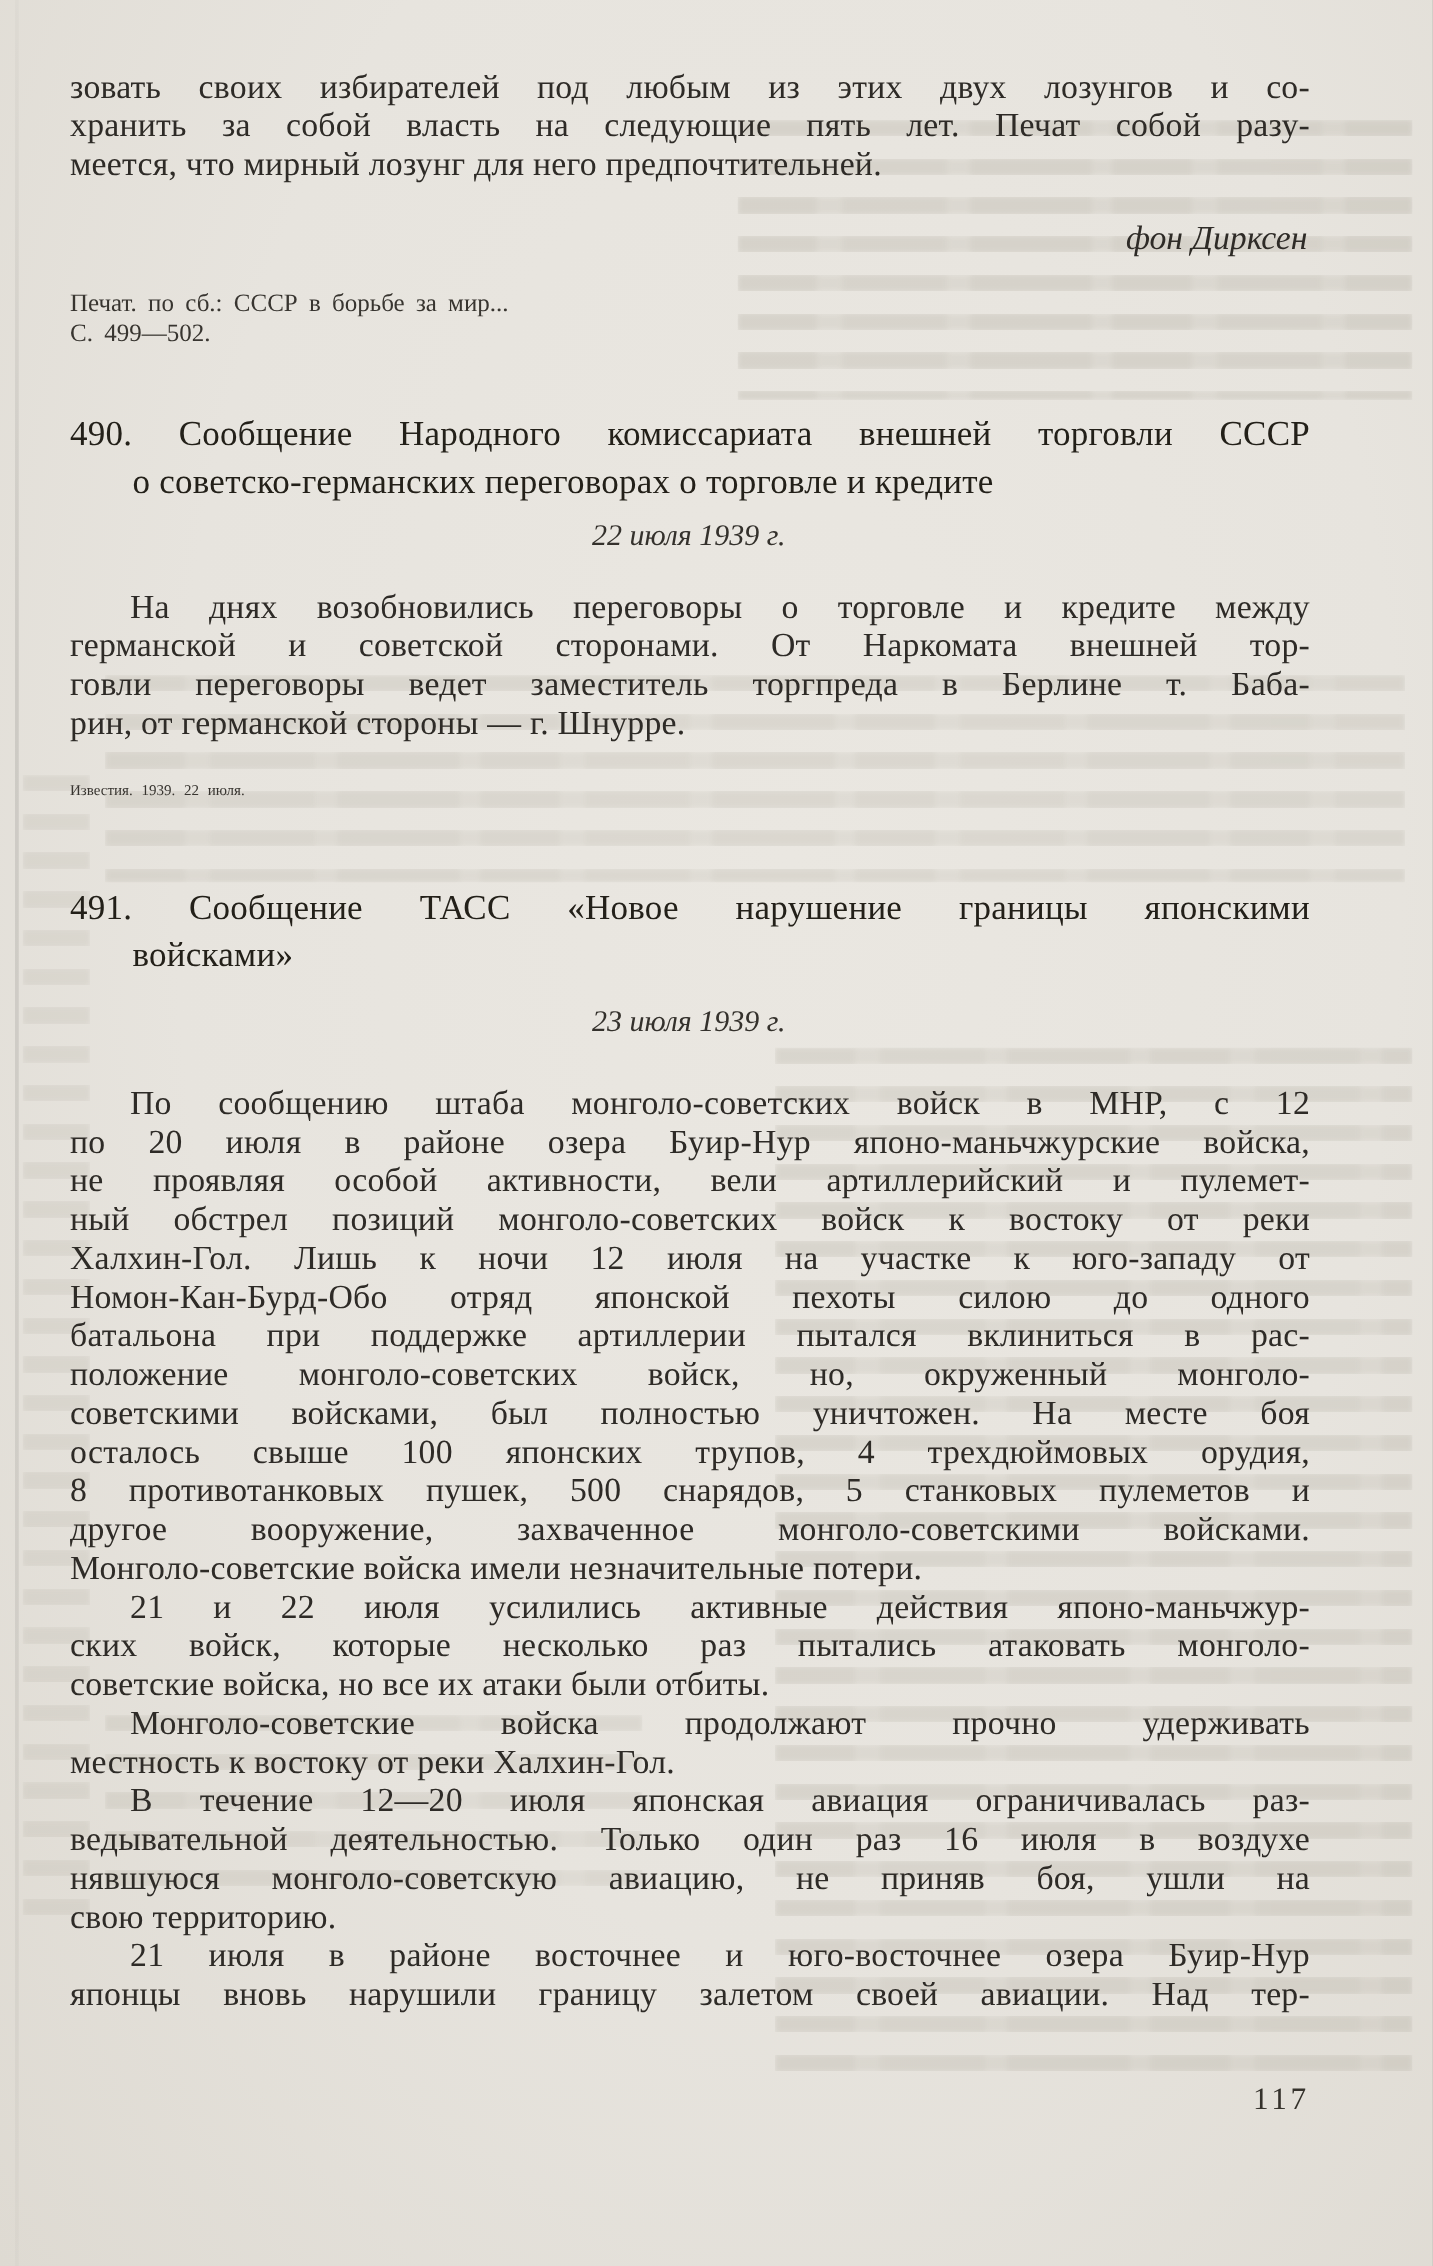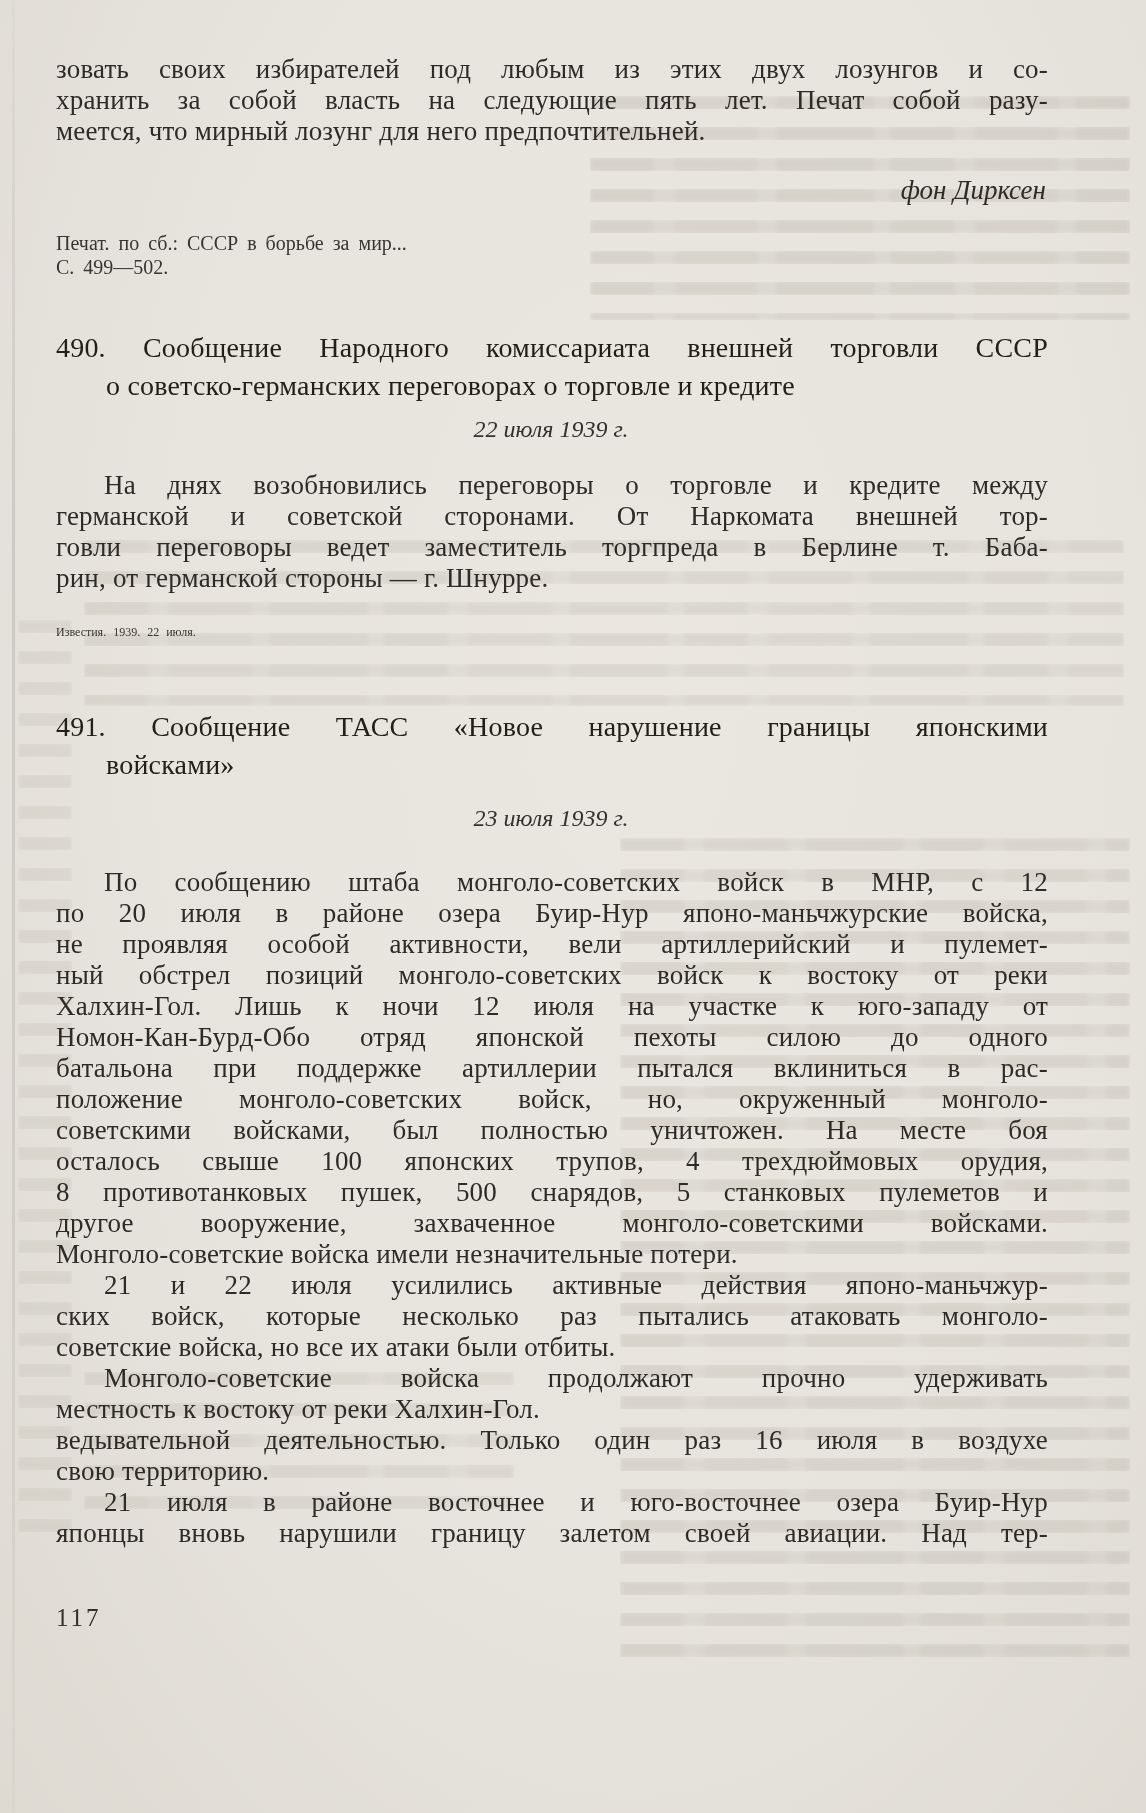--- a/index.html
+++ b/index.html
@@ -115,21 +115,21 @@
   .doc-491 .body-lines{margin-top:34px;}
   .citation{
     margin-top:26px;
     font-size:12px;
     line-height:24px;
     color:#383530;
     word-spacing:4px;
   }
   .pageno{
     margin-top:54px;
-    text-align:left;
+    text-align:right;
     font-size:25px;
     line-height:30px;
     letter-spacing:3px;
     color:#35322c;
   }
 </style>
 </head>
 <body>
 
 <div class="page">
@@ -196,21 +196,23 @@
           <div class="line">советскими войсками, был полностью уничтожен. На месте боя</div>
           <div class="line">осталось свыше 100 японских трупов, 4 трехдюймовых орудия,</div>
           <div class="line">8 противотанковых пушек, 500 снарядов, 5 станковых пулеметов и</div>
           <div class="line">другое вооружение, захваченное монголо-советскими войсками.</div>
           <div class="line end">Монголо-советские войска имели незначительные потери.</div>
           <div class="line indent">21 и 22 июля усилились активные действия японо-маньчжур-</div>
           <div class="line">ских войск, которые несколько раз пытались атаковать монголо-</div>
           <div class="line end">советские войска, но все их атаки были отбиты.</div>
           <div class="line indent">Монголо-советские войска продолжают прочно удерживать</div>
           <div class="line end">местность к востоку от реки Халхин-Гол.</div>
+          <div class="line indent">В течение 12—20 июля японская авиация ограничивалась раз-</div>
           <div class="line">ведывательной деятельностью. Только один раз 16 июля в воздухе</div>
+          <div class="line">нявшуюся монголо-советскую авиацию, не приняв боя, ушли на</div>
           <div class="line end">свою территорию.</div>
           <div class="line indent">21 июля в районе восточнее и юго-восточнее озера Буир-Нур</div>
           <div class="line">японцы вновь нарушили границу залетом своей авиации. Над тер-</div>
         </div>
     </section>
 
     <footer class="pageno">117</footer>
 
   </main>
 </div>

